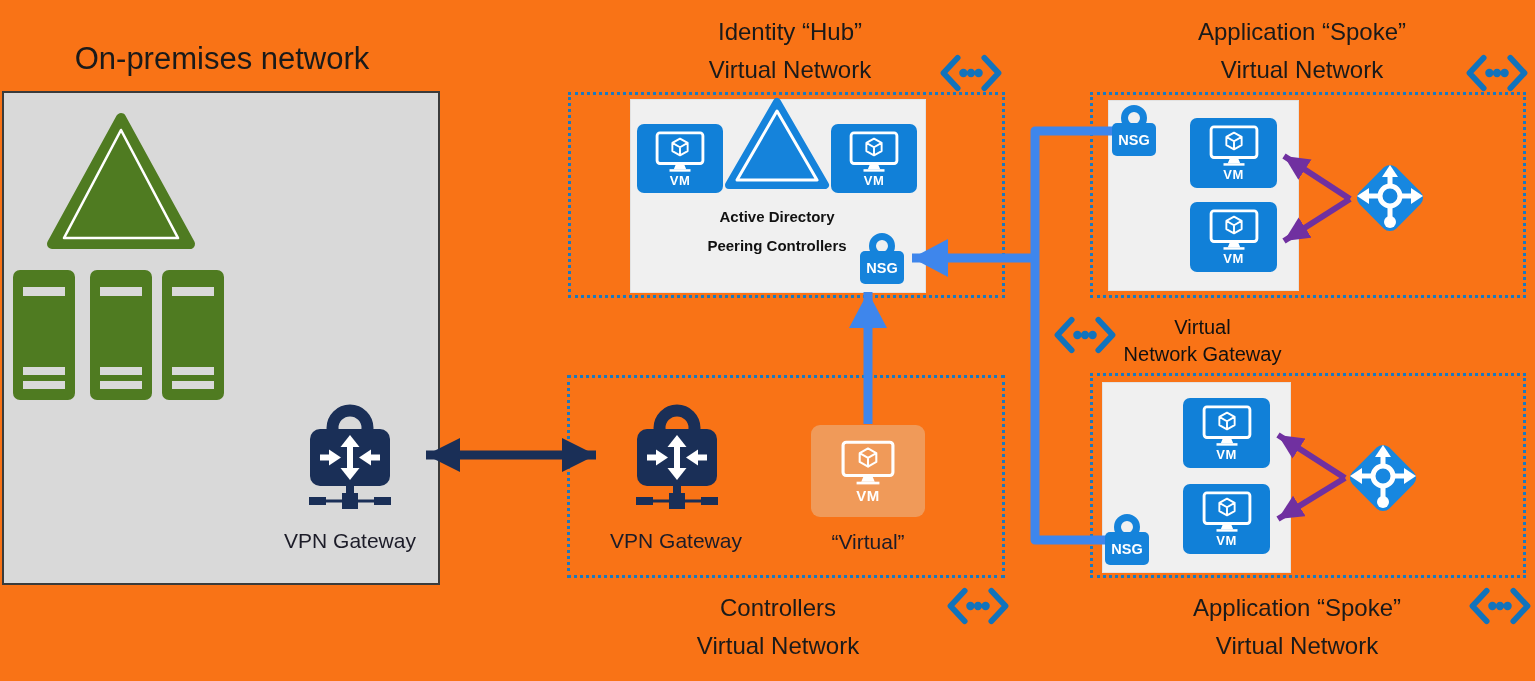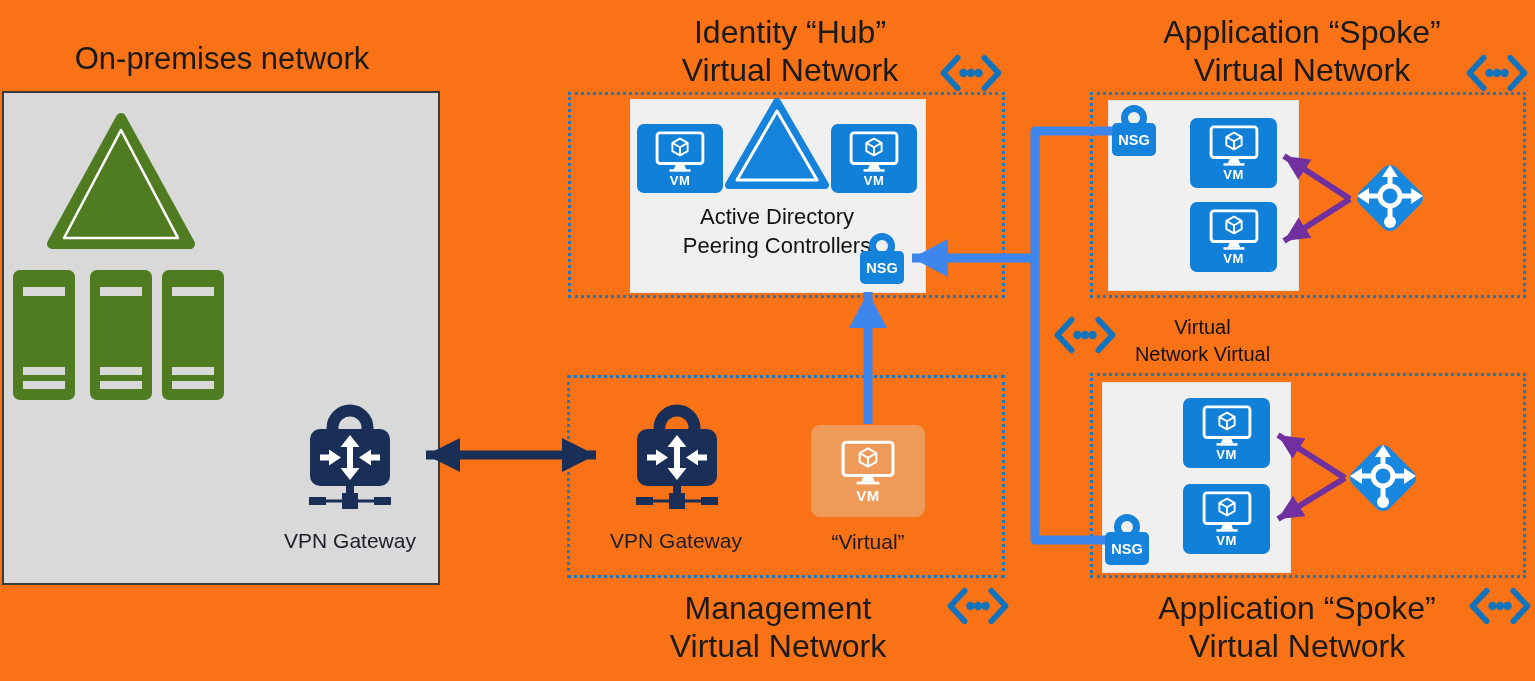--- a/index.html
+++ b/index.html
@@ -14,23 +14,23 @@
     left:2px;top:91px;width:434px;height:490px;
     background:#D9D9D9;border:2px solid #3B3B3B;z-index:1;
   }
   .vnet-box{
     border:3px dotted #1C79BE;background:transparent;z-index:1;
   }
   .inner-gray{
     background:#F0F0F0;border:1px solid #E2E2E2;z-index:1;
   }
   
-  .big-title{font-size:32px;line-height:38px;text-align:center;color:#1a1a1a;z-index:3;}
+  .big-title{font-size:24px;line-height:38px;text-align:center;color:#1a1a1a;z-index:3;}
   .label{font-size:21px;text-align:center;color:#1c1c28;z-index:3;}
-  .ad-text{font-size:22px;line-height:29px;text-align:center;color:#111;z-index:3;}
+  .ad-text{font-size:15px;line-height:29px;text-align:center;color:#111;z-index:3;font-weight:bold;}
   .peering-text{font-size:20px;line-height:27px;text-align:center;color:#111;z-index:3;}
   
   .vm-box{
     width:87px;height:70px;border-radius:7px;background:#1180D8;
     display:flex;flex-direction:column;align-items:center;justify-content:flex-start;
     z-index:3;
   }
   .vm-box svg{margin-top:7px;}
   .vm-box .vm-text{color:#fff;font-size:13px;font-weight:bold;line-height:14px;margin-top:1px;letter-spacing:.5px;}
   .jumpbox{
@@ -108,21 +108,21 @@
     <svg width="68" height="38" viewBox="0 0 68 40">
       <polyline points="20,4 5,20 20,36" fill="none" stroke="#1173BC" stroke-width="6" stroke-linecap="round" stroke-linejoin="round"></polyline>
       <polyline points="48,4 63,20 48,36" fill="none" stroke="#1173BC" stroke-width="6" stroke-linecap="round" stroke-linejoin="round"></polyline>
       <circle cx="26" cy="20" r="4.4" fill="#1173BC"></circle>
         <circle cx="34" cy="20" r="4.4" fill="#1173BC"></circle>
         <circle cx="42" cy="20" r="4.4" fill="#1173BC"></circle>
     </svg>
   </div>
 
   <div class="abs big-title" style="left:568px;top:589px;width:420px;">
-    <div>Management</div>
+    <div>Controllers</div>
     <div>Virtual Network</div>
   </div>
   <div class="abs icon" style="left:944px;top:587px;">
     <svg width="68" height="38" viewBox="0 0 68 40">
       <polyline points="20,4 5,20 20,36" fill="none" stroke="#1173BC" stroke-width="6" stroke-linecap="round" stroke-linejoin="round"></polyline>
       <polyline points="48,4 63,20 48,36" fill="none" stroke="#1173BC" stroke-width="6" stroke-linecap="round" stroke-linejoin="round"></polyline>
       <circle cx="26" cy="20" r="4.4" fill="#1173BC"></circle>
         <circle cx="34" cy="20" r="4.4" fill="#1173BC"></circle>
         <circle cx="42" cy="20" r="4.4" fill="#1173BC"></circle>
     </svg>
@@ -137,21 +137,21 @@
       <polyline points="20,4 5,20 20,36" fill="none" stroke="#1173BC" stroke-width="6" stroke-linecap="round" stroke-linejoin="round"></polyline>
       <polyline points="48,4 63,20 48,36" fill="none" stroke="#1173BC" stroke-width="6" stroke-linecap="round" stroke-linejoin="round"></polyline>
       <circle cx="26" cy="20" r="4.4" fill="#1173BC"></circle>
         <circle cx="34" cy="20" r="4.4" fill="#1173BC"></circle>
         <circle cx="42" cy="20" r="4.4" fill="#1173BC"></circle>
     </svg>
   </div>
 
   <div class="abs peering-text" style="left:1095px;top:314px;width:215px;">
     <div>Virtual</div>
-    <div>Network Virtual</div>
+    <div>Network Gateway</div>
   </div>
   <div class="abs icon" style="left:1051px;top:316px;">
     <svg width="68" height="38" viewBox="0 0 68 40">
       <polyline points="20,4 5,20 20,36" fill="none" stroke="#1173BC" stroke-width="6" stroke-linecap="round" stroke-linejoin="round"></polyline>
       <polyline points="48,4 63,20 48,36" fill="none" stroke="#1173BC" stroke-width="6" stroke-linecap="round" stroke-linejoin="round"></polyline>
       <circle cx="26" cy="20" r="4.4" fill="#1173BC"></circle>
         <circle cx="34" cy="20" r="4.4" fill="#1173BC"></circle>
         <circle cx="42" cy="20" r="4.4" fill="#1173BC"></circle>
     </svg>
   </div>

